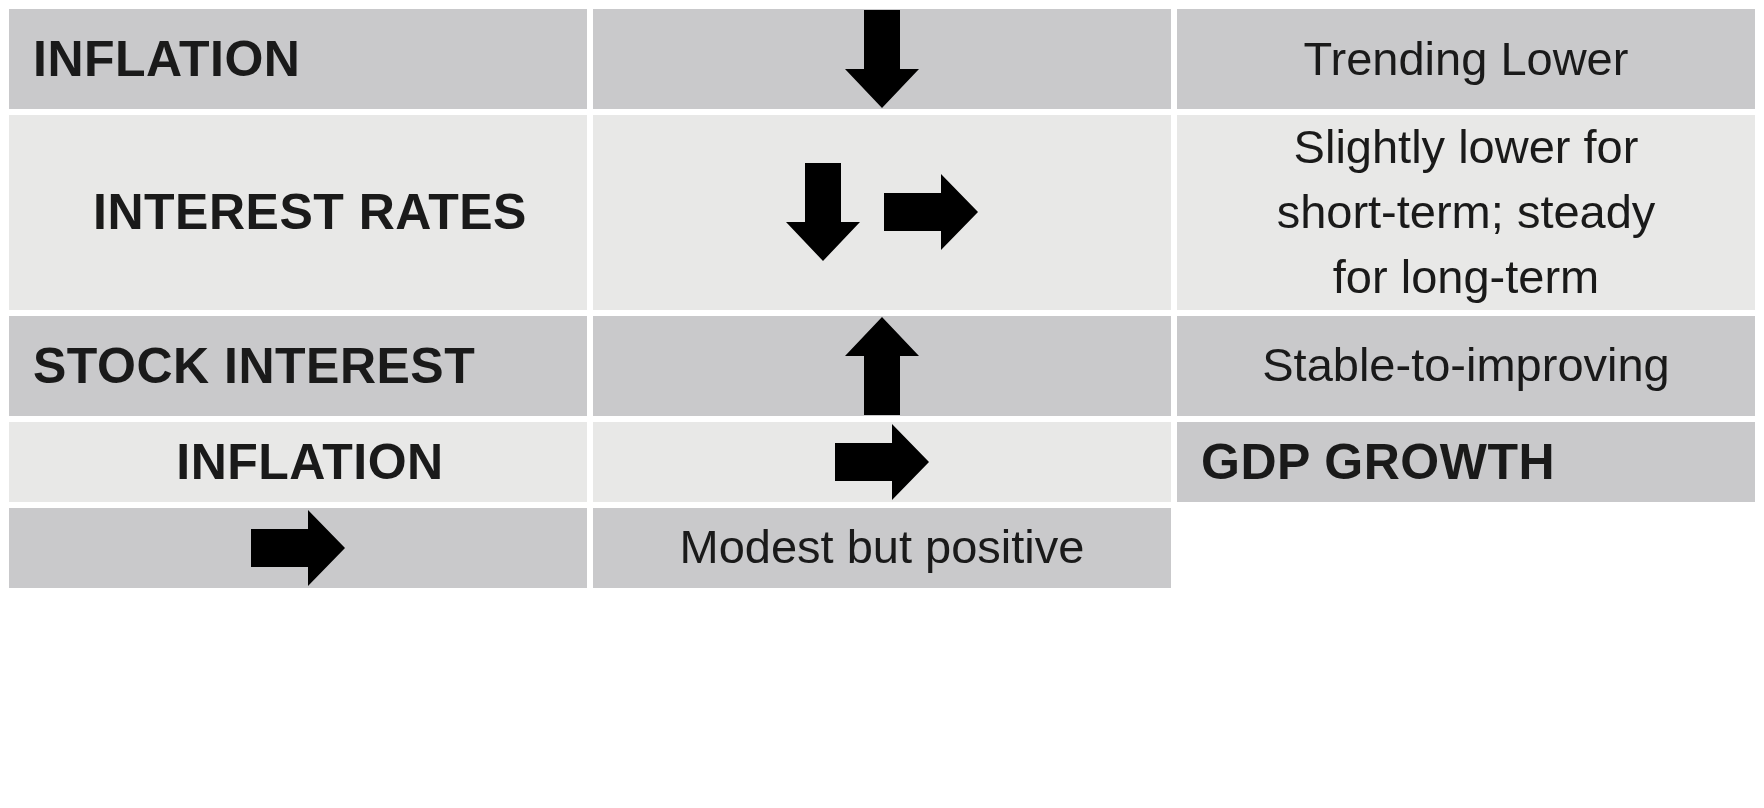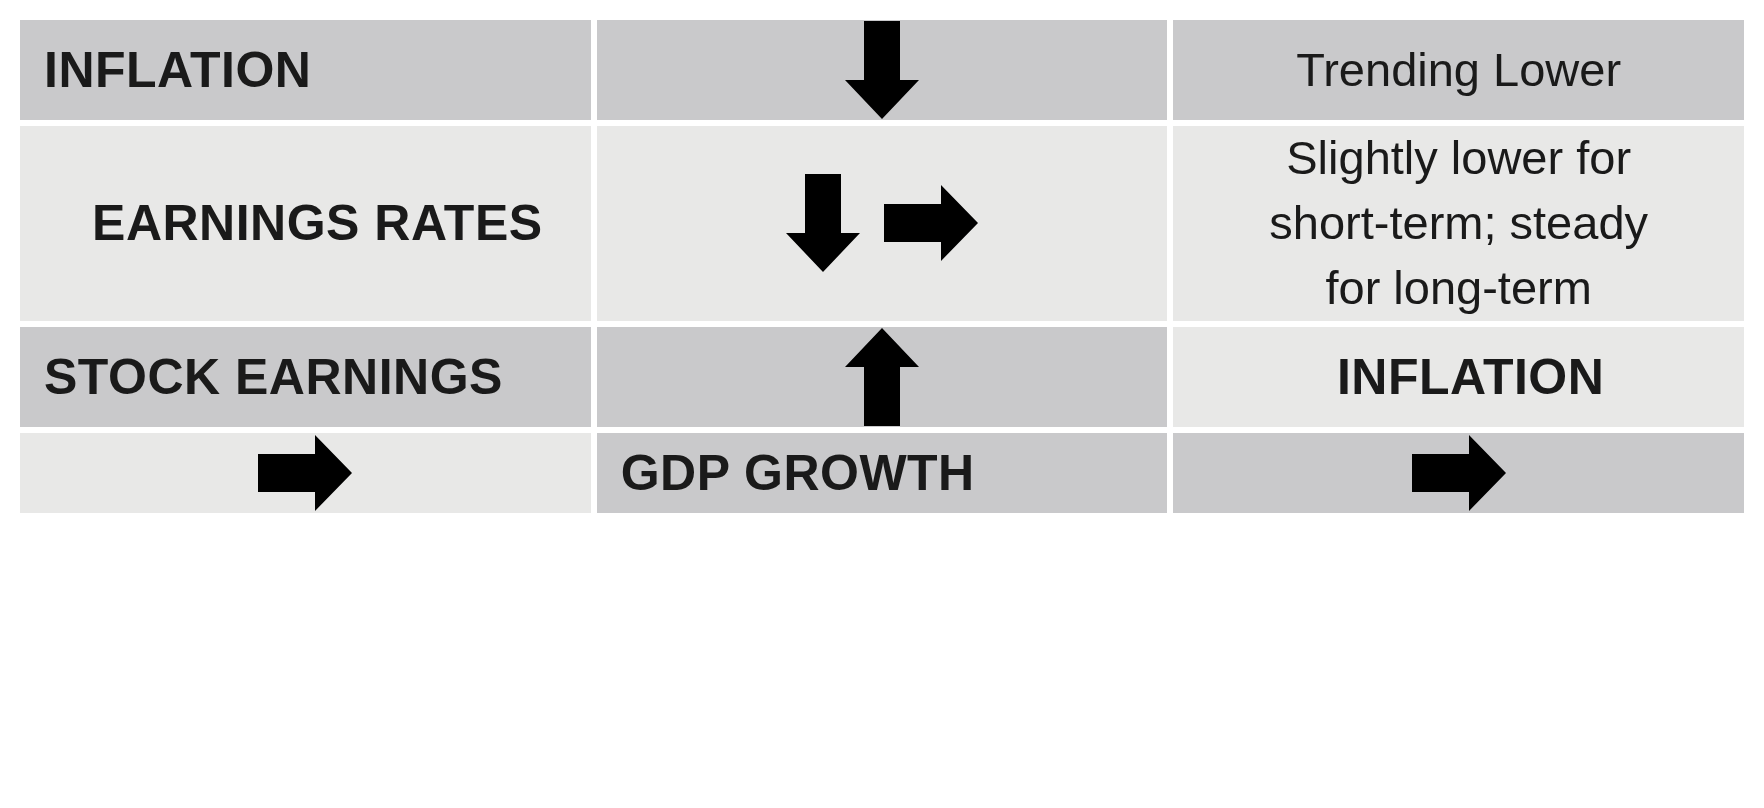--- a/index.html
+++ b/index.html
@@ -13,21 +13,21 @@
   * { margin: 0; padding: 0; box-sizing: border-box; }
   html, body { background: var(--background); }
   body {
     font-family: "Liberation Sans", "DejaVu Sans", sans-serif;
     color: var(--text);
   }
   .outlook-table {
     width: 1764px;
     height: 592px;
     background: var(--background);
-    padding: 20px;
+    padding: 9px;
     display: grid;
     grid-template-columns: 1fr 1fr 1fr;
     grid-template-rows: 137fr 206fr 135fr 147fr 141fr;
     gap: 6px;
   }
   .cell {
     display: flex;
     align-items: center;
   }
   .cell.dark  { background: var(--row-dark); }
@@ -78,56 +78,62 @@
   <div class="cell dark trend-cell">
     <svg class="arrow arrow-vert" viewBox="0 0 76 100">
         <use href="#shape-down-arrow"></use>
       </svg>
   </div>
   <div class="cell dark outlook-cell">
     <span>Trending Lower</span>
   </div>
 
   <div class="cell light indicator-cell">
-    <span>EARNINGS RATES</span>
+    <span>INTEREST RATES</span>
   </div>
   <div class="cell light trend-cell">
     <svg class="arrow arrow-vert" viewBox="0 0 76 100">
         <use href="#shape-down-arrow"></use>
       </svg>
     <svg class="arrow arrow-horiz" viewBox="0 0 96 80">
         <use href="#shape-right-arrow"></use>
       </svg>
   </div>
   <div class="cell light outlook-cell">
     <span>Slightly lower for
 short-term; steady
 for long-term</span>
   </div>
 
   <div class="cell dark indicator-cell">
-    <span>STOCK EARNINGS</span>
+    <span>STOCK INTEREST</span>
   </div>
   <div class="cell dark trend-cell">
     <svg class="arrow arrow-vert" viewBox="0 0 76 100">
         <use href="#shape-up-arrow"></use>
       </svg>
+  </div>
+  <div class="cell dark outlook-cell">
+    <span>Stable-to-improving</span>
   </div>
 
   <div class="cell light indicator-cell">
     <span>INFLATION</span>
   </div>
   <div class="cell light trend-cell">
     <svg class="arrow arrow-horiz" viewBox="0 0 96 80">
         <use href="#shape-right-arrow"></use>
       </svg>
   </div>
 
   <div class="cell dark indicator-cell">
     <span>GDP GROWTH</span>
   </div>
   <div class="cell dark trend-cell">
     <svg class="arrow arrow-horiz" viewBox="0 0 96 80">
         <use href="#shape-right-arrow"></use>
       </svg>
   </div>
+  <div class="cell dark outlook-cell">
+    <span>Modest but positive</span>
+  </div>
 
 </div>
 
 </body></html>

